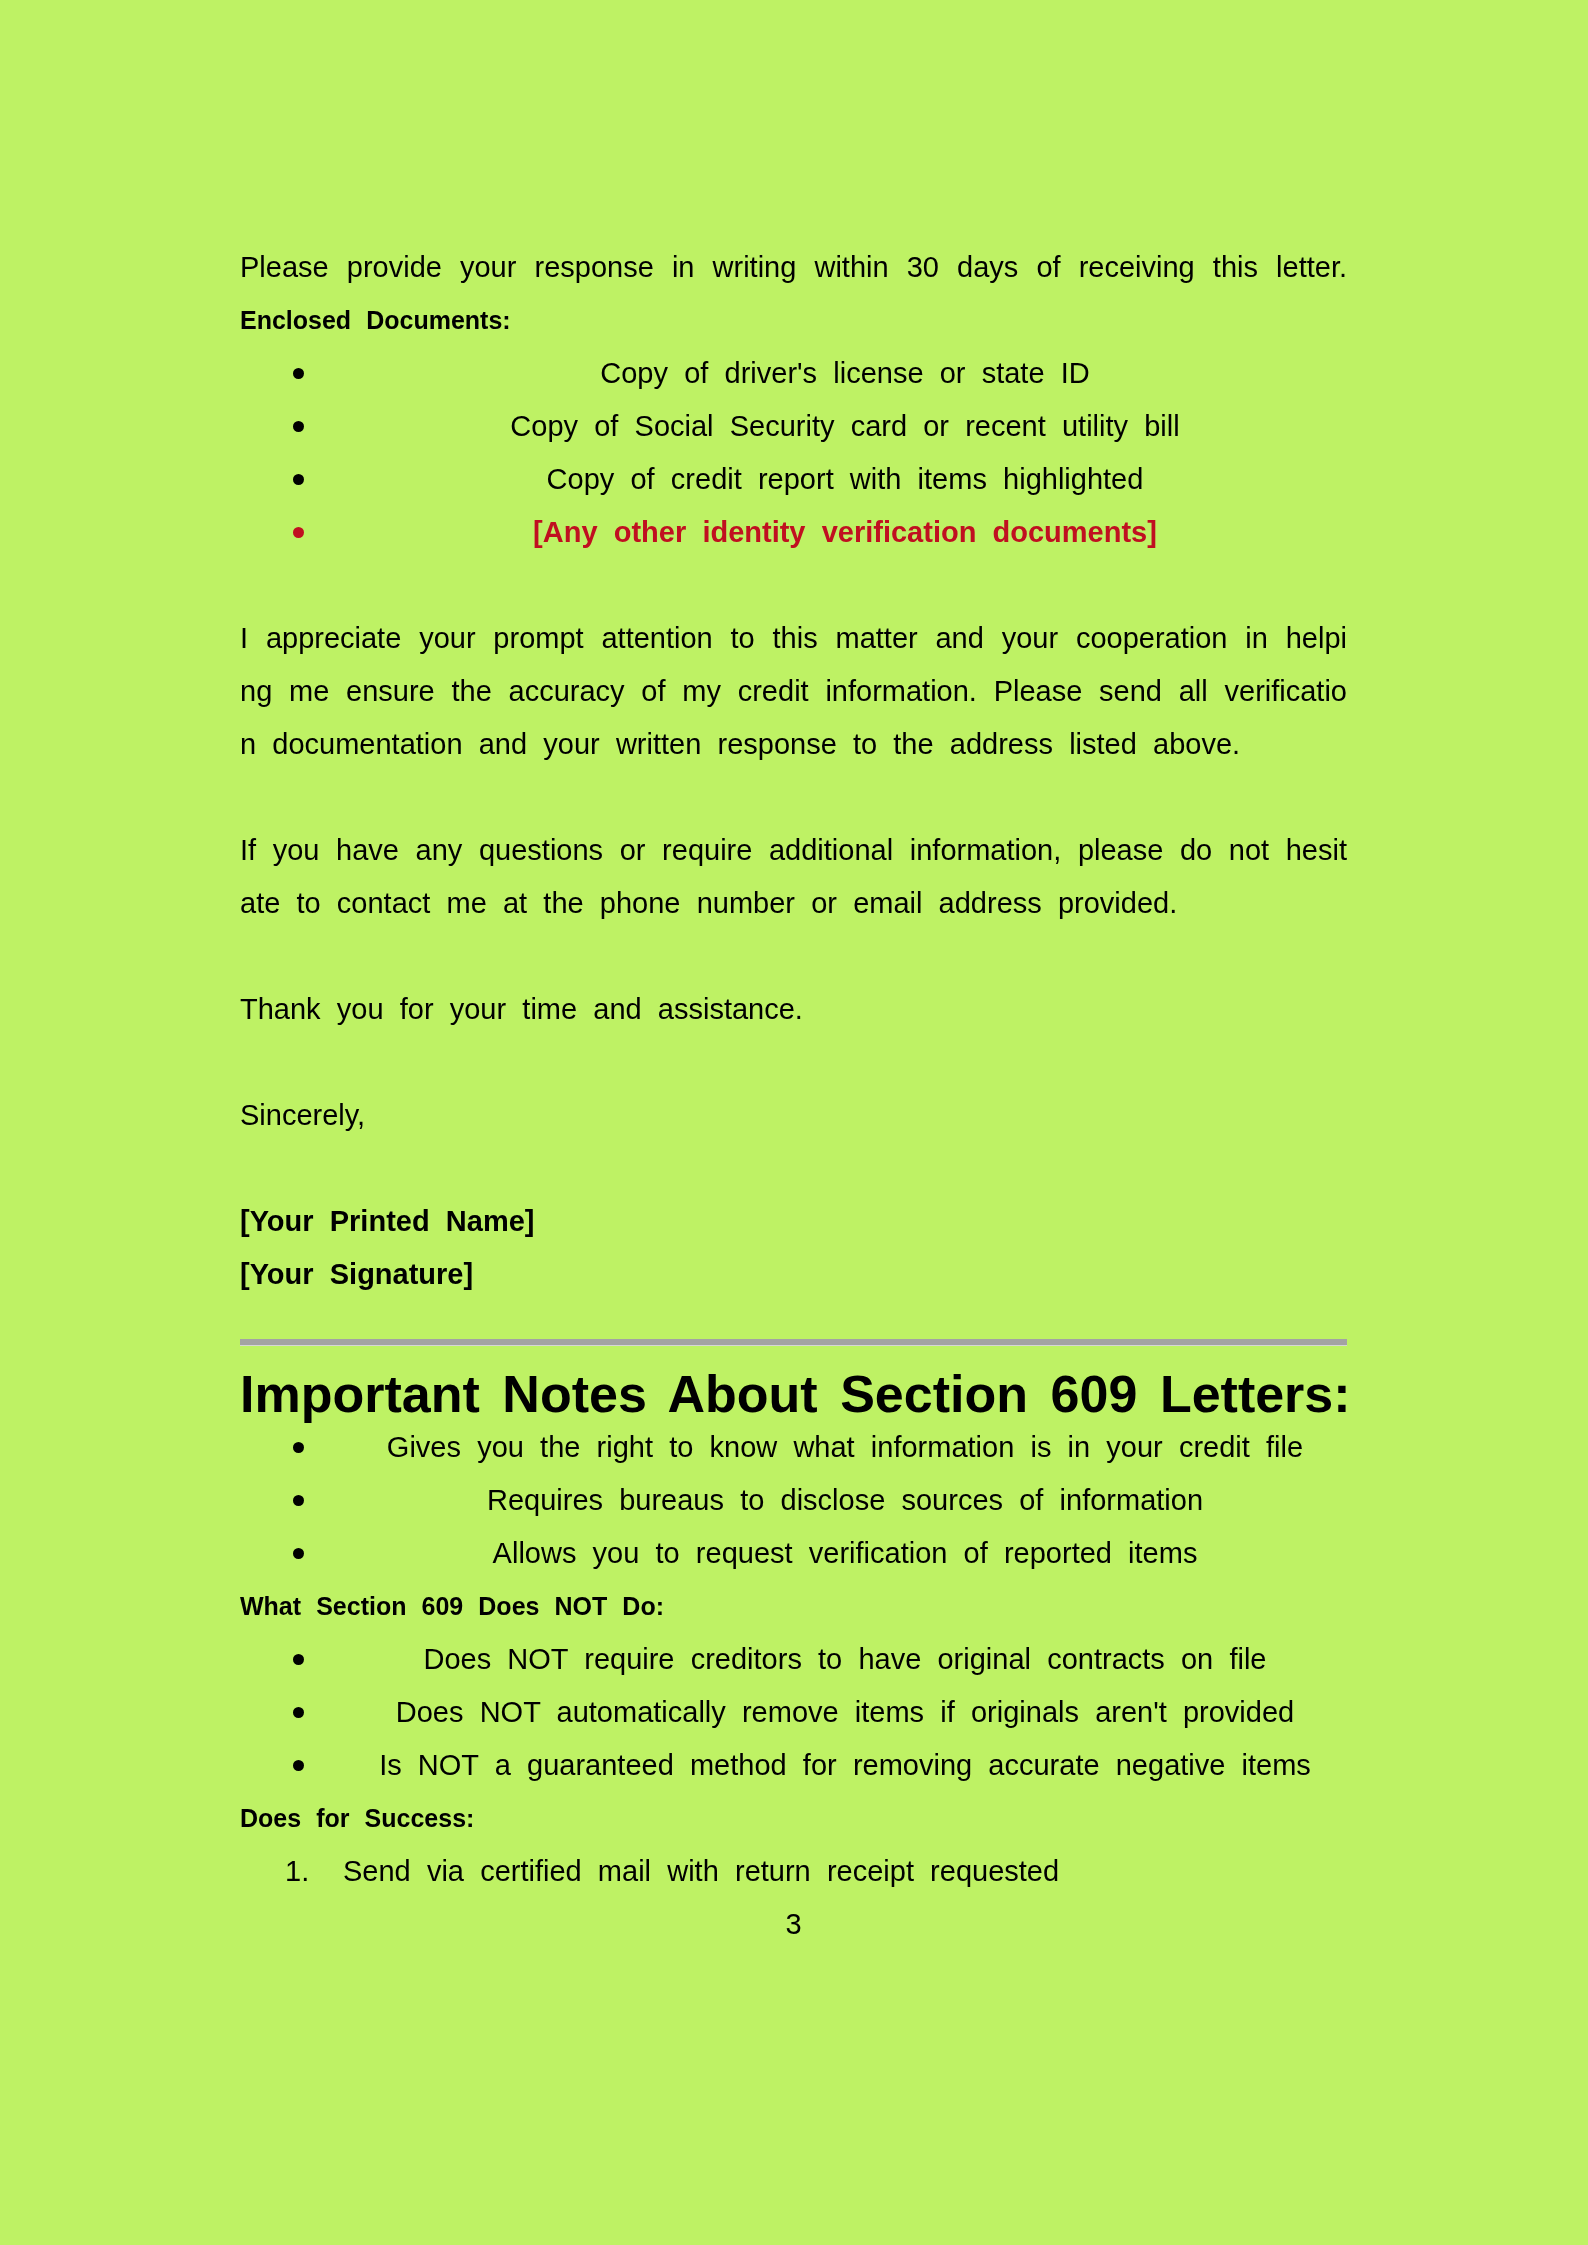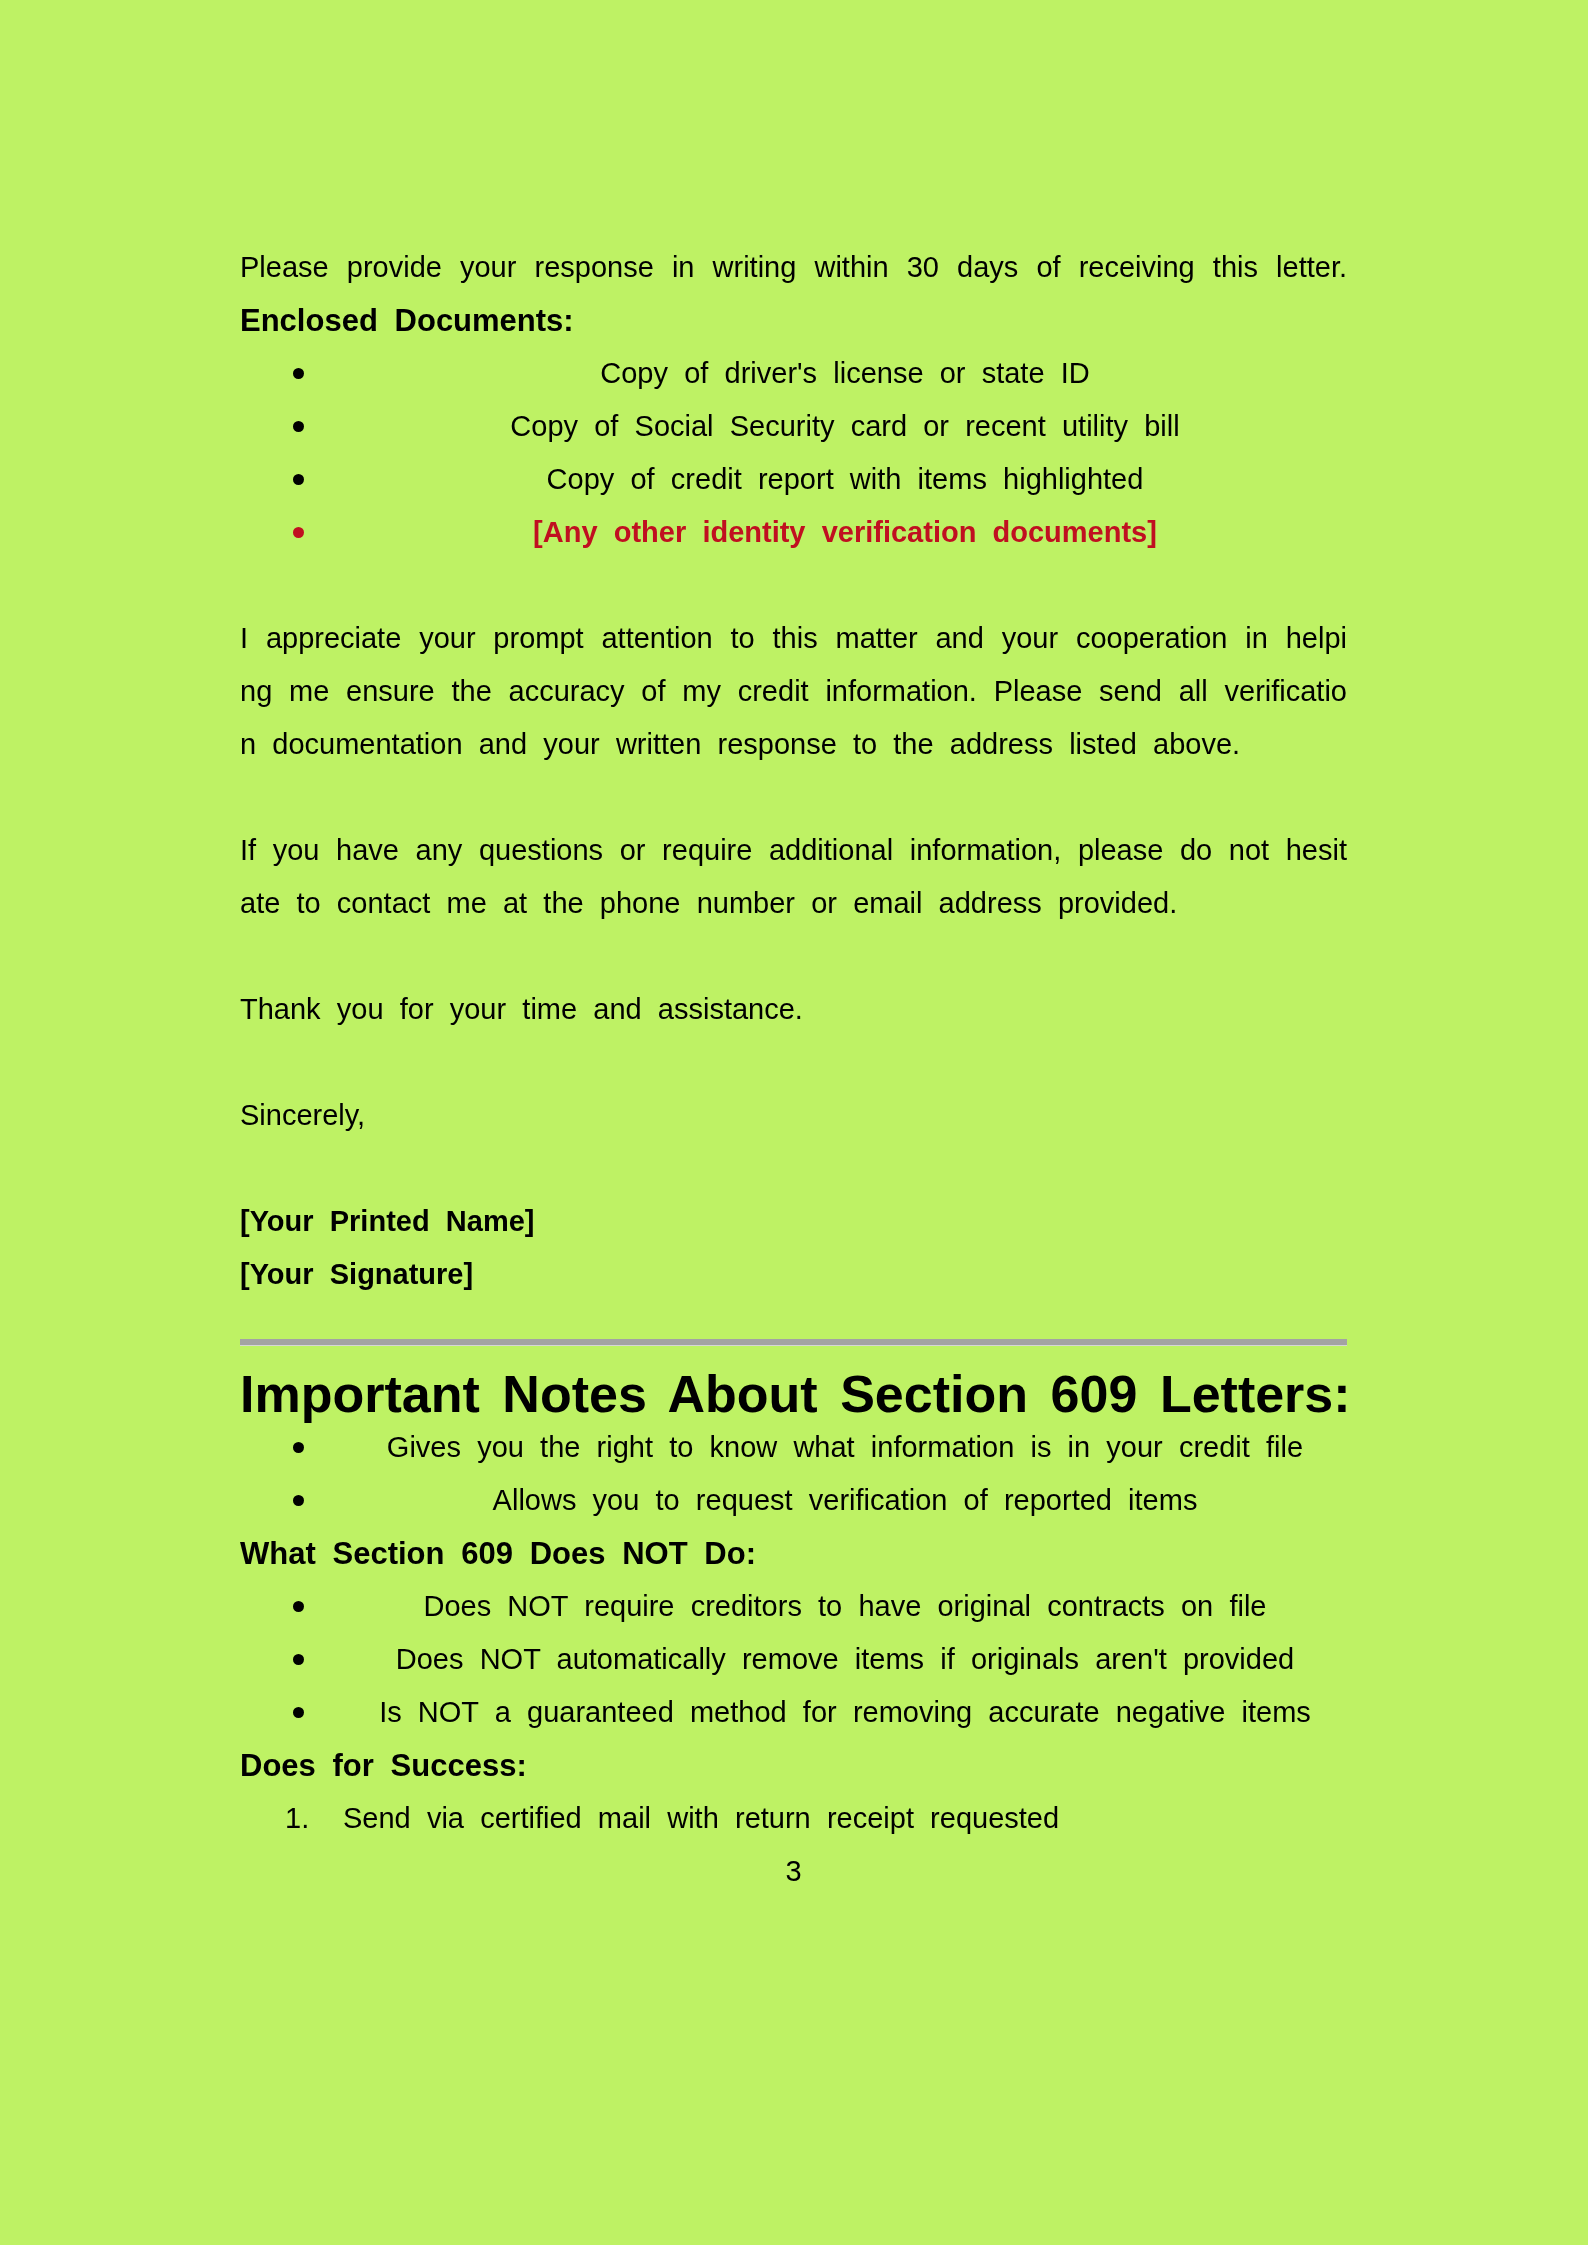--- a/index.html
+++ b/index.html
@@ -15,21 +15,21 @@
     position:absolute;
     left:240px; top:241px;
     width:1107px;
     font-size:29px;
     line-height:53px;
     word-spacing:0.28em;
   }
   .ln { white-space:nowrap; }
   .just { text-align:justify; text-align-last:justify; white-space:normal; }
   .b { font-weight:bold; }
-  .subhead { font-weight:bold; font-size:31px; }
+  .subhead { font-weight:bold; font-size:25px; }
   .h1 { font-weight:bold; font-size:52px; }
   .red { color:#C01020; font-weight:bold; }
   .li { display:flex; align-items:flex-start; }
   .li .mk {
     flex:0 0 11px;
     width:11px; height:11px;
     border-radius:50%;
     background:currentColor;
     margin-left:53px; margin-right:39px; margin-top:21px;
   }
@@ -99,20 +99,24 @@
     <div class="divider"></div>
 
     <div class="ln h1">Important Notes About Section 609 Letters:</div>
 
     <div class="li">
       <span class="mk"></span>
       <span class="bt">Gives you the right to know what information is in your credit file</span>
     </div>
     <div class="li">
       <span class="mk"></span>
+      <span class="bt">Requires bureaus to disclose sources of information</span>
+    </div>
+    <div class="li">
+      <span class="mk"></span>
       <span class="bt">Allows you to request verification of reported items</span>
     </div>
 
     <div class="ln subhead">What Section 609 Does NOT Do:</div>
     <div class="li">
       <span class="mk"></span>
       <span class="bt">Does NOT require creditors to have original contracts on file</span>
     </div>
     <div class="li">
       <span class="mk"></span>

